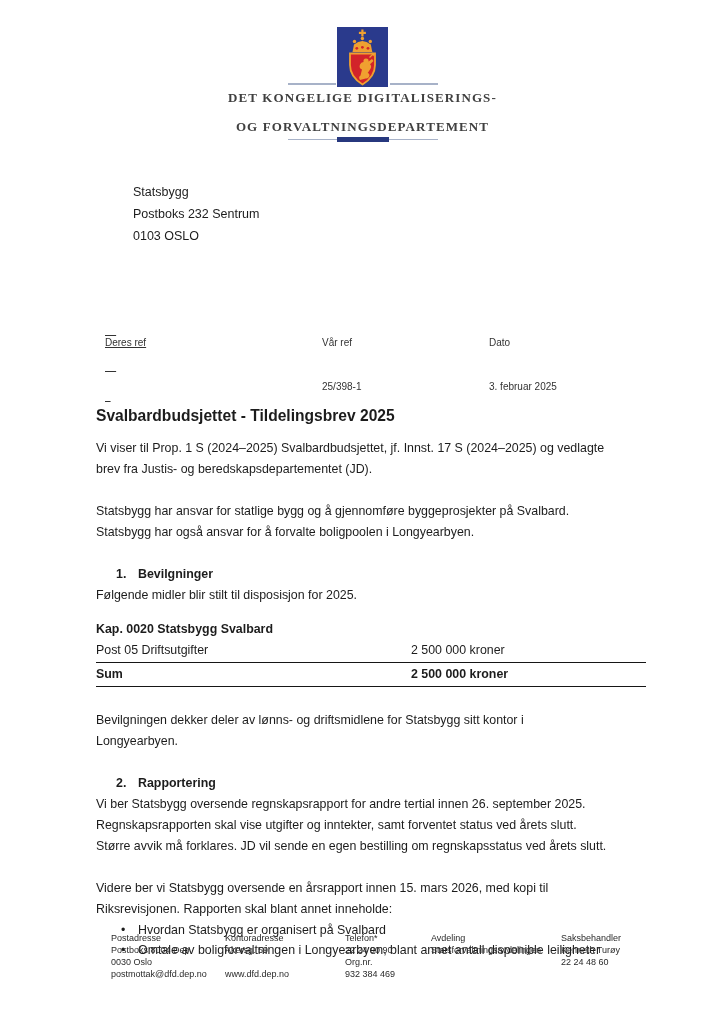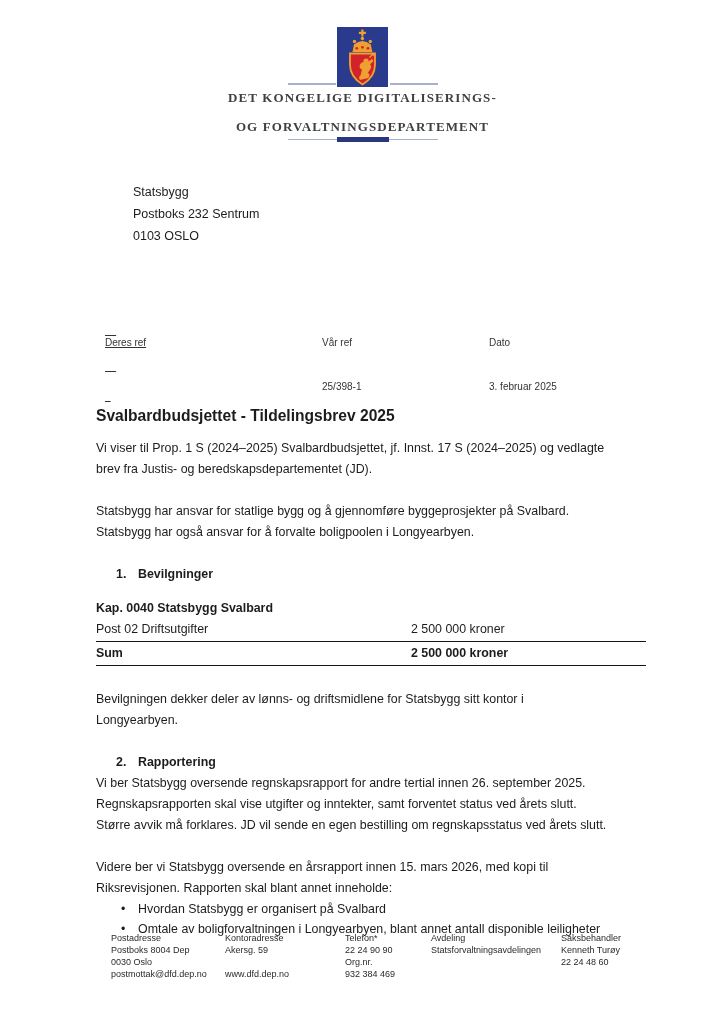--- a/index.html
+++ b/index.html
@@ -131,25 +131,26 @@
 
   <p class="para">Vi viser til Prop. 1 S (2024–2025) Svalbardbudsjettet, jf. Innst. 17 S (2024–2025) og vedlagte
 brev fra Justis- og beredskapsdepartementet (JD).</p>
   <p class="para">Statsbygg har ansvar for statlige bygg og å gjennomføre byggeprosjekter på Svalbard.
 Statsbygg har også ansvar for å forvalte boligpoolen i Longyearbyen.</p>
 
   <div class="sec-heading">
     <span class="sec-num">1.</span>
     <span>Bevilgninger</span>
   </div>
+  <div class="sec-intro">Følgende midler blir stilt til disposisjon for 2025.</div>
 
   <div class="budget-table">
-    <div class="tbl-caption">Kap. 0040 Statsbygg Svalbard</div>
+    <div class="tbl-caption">Kap. 0020 Statsbygg Svalbard</div>
     <div class="tbl-row">
-      <span class="tl">Post 02 Driftsutgifter</span>
+      <span class="tl">Post 05 Driftsutgifter</span>
       <span class="tv">2 500 000 kroner</span>
     </div>
     <div class="tbl-row sum">
       <span class="tl">Sum</span>
       <span class="tv">2 500 000 kroner</span>
     </div>
   </div>
 
   <p class="para after-table">Bevilgningen dekker deler av lønns- og driftsmidlene for Statsbygg sitt kontor i
 Longyearbyen.</p>

